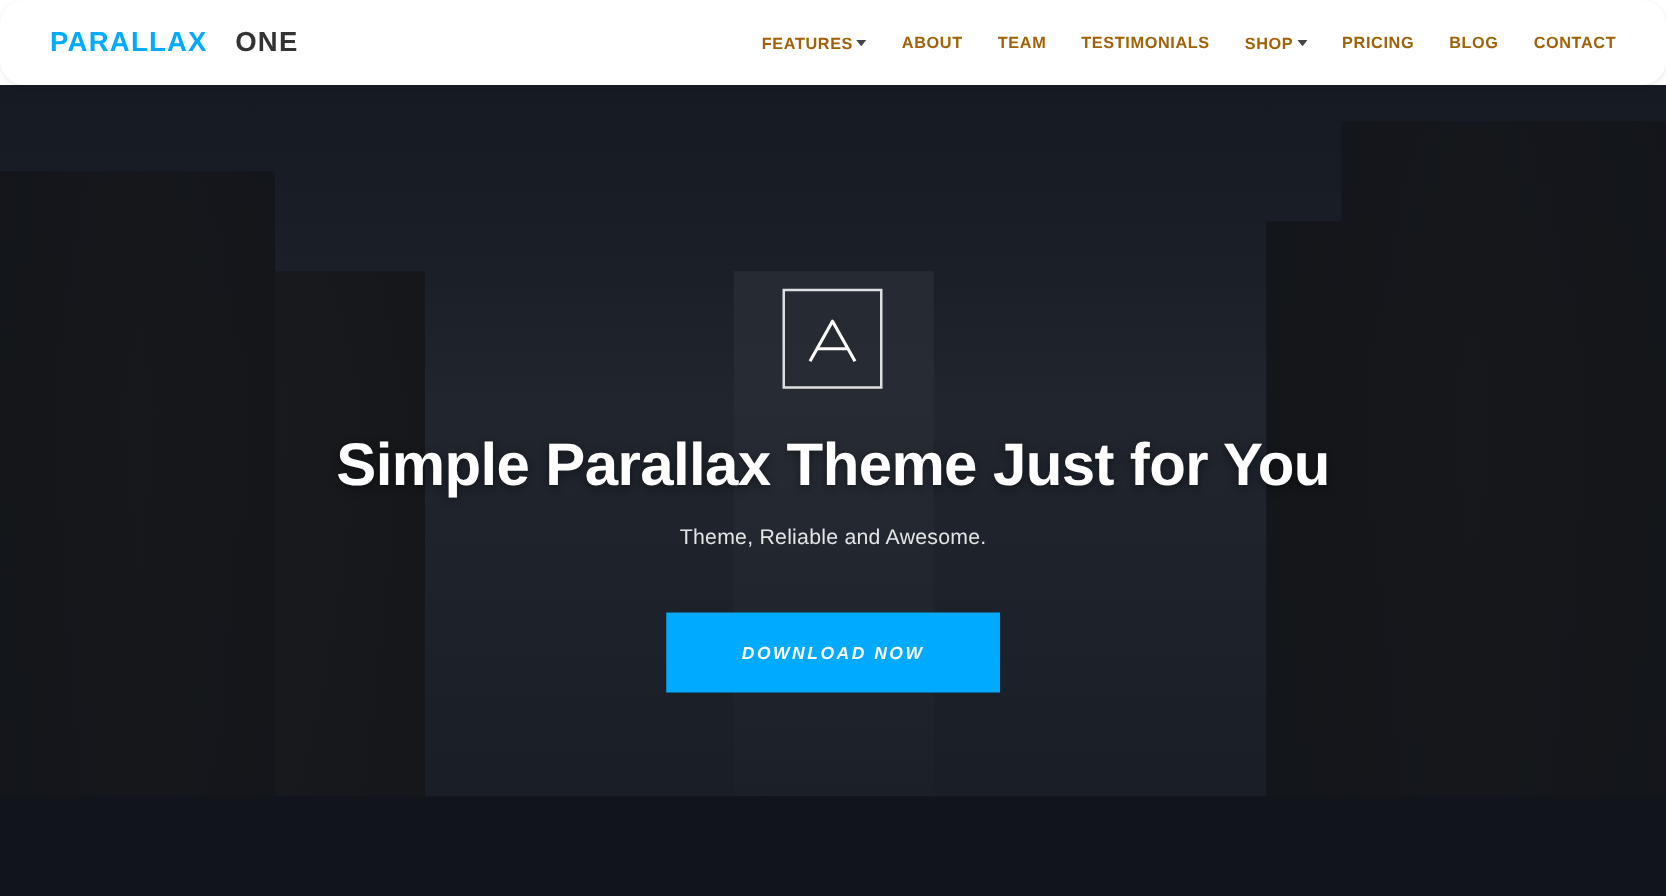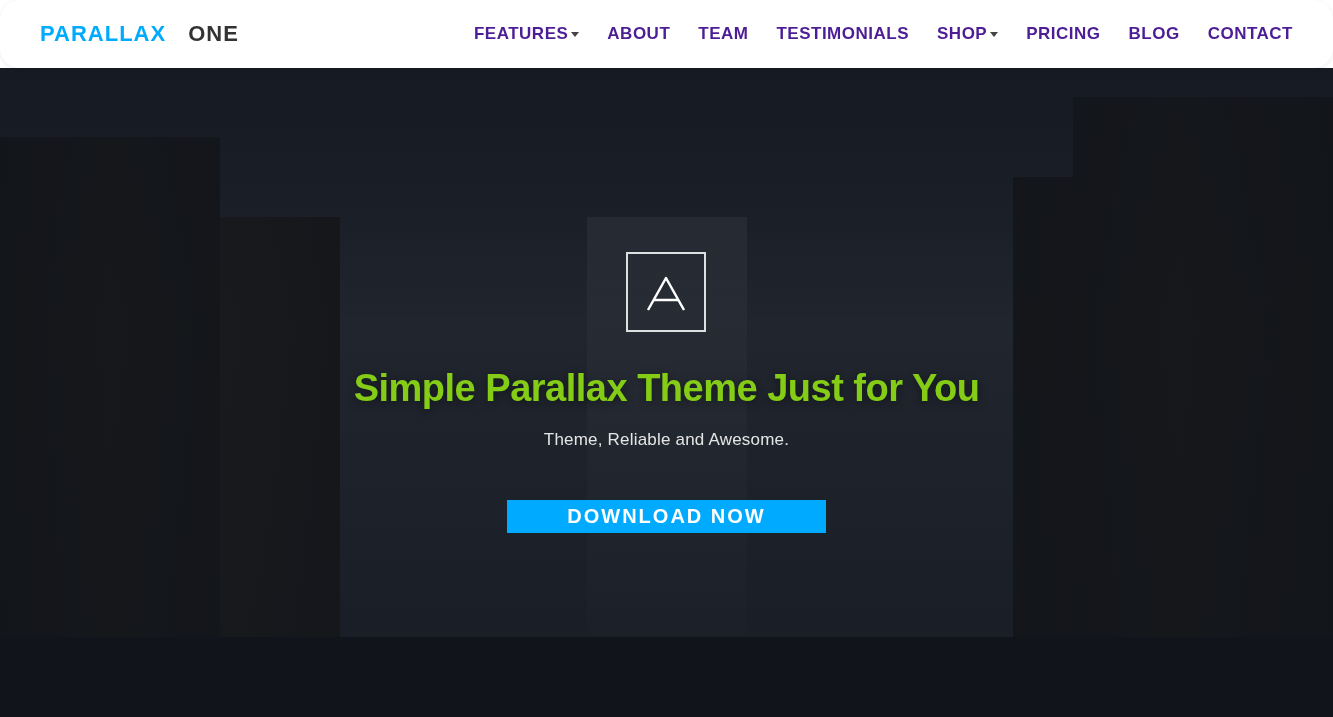--- a/index.html
+++ b/index.html
@@ -29,22 +29,22 @@
     .logo-parallax { color: #00aaff; }
     .logo-one { color: #333; margin-left: 22px; }
     .nav-links {
       display: flex;
       align-items: center;
       gap: 28px;
       list-style: none;
     }
     .nav-links li a {
       text-decoration: none;
-      color: #4c1d95;
-      font-size: 17px;
+      color: #a16207;
+      font-size: 13px;
       font-weight: 600;
       letter-spacing: 0.5px;
       text-transform: uppercase;
     }
     .nav-dropdown {
       display: flex;
       align-items: center;
       gap: 3px;
     }
     .dropdown-arrow {
@@ -161,46 +161,47 @@
     }
     .hero-logo-box {
       width: 80px; height: 80px;
       border: 2px solid rgba(255,255,255,0.85);
       display: flex;
       align-items: center;
       justify-content: center;
       margin-bottom: 36px;
     }
     .hero-title {
-      color: #84cc16;
-      font-size: 38px;
+      color: #ffffff;
+      font-size: 48px;
       font-weight: 800;
       letter-spacing: -0.5px;
       line-height: 1.1;
       margin-bottom: 20px;
       text-shadow: 0 2px 8px rgba(0,0,0,0.4);
     }
     .hero-subtitle {
       color: rgba(255,255,255,0.88);
       font-size: 17px;
       font-weight: 400;
       margin-bottom: 50px;
       letter-spacing: 0.2px;
     }
     .hero-btn {
       background: #00aaff;
       color: #fff;
       border: none;
-      padding: 5px 60px;
-      font-size: 20px;
+      padding: 24px 60px;
+      font-size: 14px;
       font-weight: 700;
       letter-spacing: 2px;
       text-transform: uppercase;
       cursor: pointer;
       transition: background 0.2s;
+      font-style: italic;
     }
   </style>
 </head>
 <body>
 
 <nav class="navbar">
   <div class="logo">
     <span class="logo-parallax">PARALLAX</span>
     <span class="logo-one">ONE</span>
   </div>

